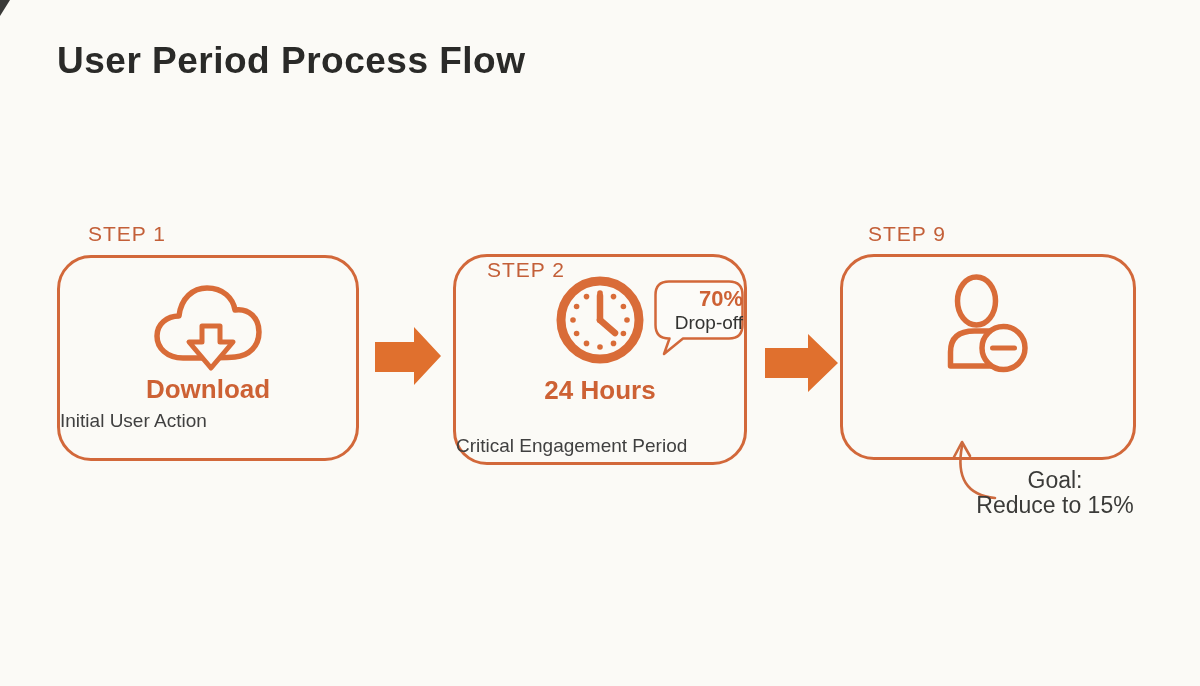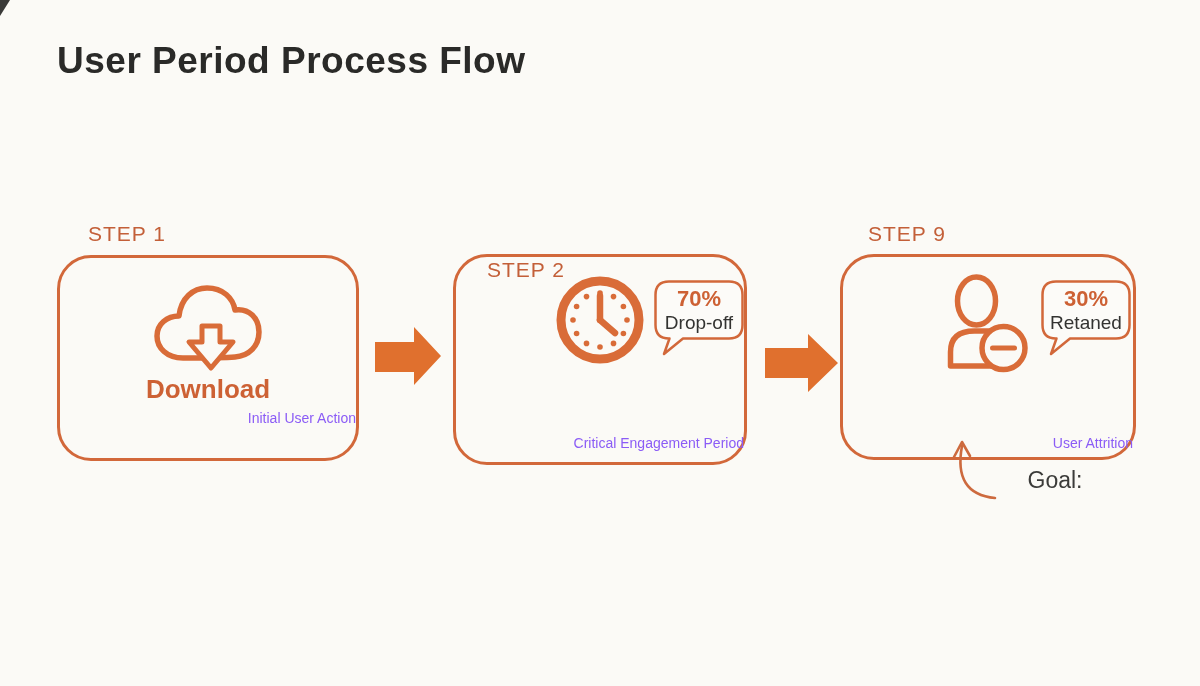--- a/index.html
+++ b/index.html
@@ -33,36 +33,36 @@
   .card.c3 { left:840px; top:254px; width:290px; height:200px; }
 
   .card-icon {
     position:absolute; top:16px; left:50%; transform:translateX(-50%);
   }
   .card-title {
     position:absolute; left:0; right:0; top:116px; text-align:center;
     font-size:26px; font-weight:bold; color:#cd6134;
   }
   .card-sub {
-    position:absolute; left:0; right:0; top:152px; text-align:right;
-    font-size:14px; color:#8b5cf6;
+    position:absolute; left:0; right:0; top:152px; text-align:left;
+    font-size:19px; color:#404040;
   }
   .c2 .card-title, .c3 .card-title { top:118px; }
   .c2 .card-sub,   .c3 .card-sub   { top:154px;margin-top:24px; }
 
   .flow-arrow { position:absolute; }
   .flow-arrow.a1 { left:375px; top:327px; }
   .flow-arrow.a2 { left:765px; top:334px; }
 
   .bubble {
     position:absolute; left:197px; top:22px; width:92px; height:80px;
   }
   .bubble svg { position:absolute; left:0; top:0; }
   .bubble-text {
-    position:absolute; left:2px; top:7px; width:88px; text-align:center;
+    position:absolute; left:2px; top:7px; width:88px; text-align:right;
   }
   .bubble-value   { font-size:22px; font-weight:bold; color:#cd6134; line-height:26px; }
   .bubble-caption { font-size:19px; color:#333331; line-height:21px; }
 
   .goal-arrow { position:absolute; left:945px; top:436px; }
   .goal-text {
     position:absolute; left:975px; top:468px; width:160px;
     text-align:center; font-size:23px; color:#3b3b39; line-height:25px;
   }
 </style>
@@ -120,53 +120,45 @@
     </span>
     <div class="bubble">
       <svg width="92" height="80" viewBox="0 0 92 80">
         <path d="M 16 2.5 H 76 Q 89.5 2.5 89.5 16 V 46 Q 89.5 59.5 76 59.5 H 30 L 11 75 L 16.5 59.5 H 16 Q 2.5 59.5 2.5 46 V 16 Q 2.5 2.5 16 2.5 Z" fill="#fcfbf8" stroke="#d2683a" stroke-width="2.5" stroke-linejoin="round"></path>
       </svg>
       <div class="bubble-text">
         <div class="bubble-value">70%</div>
         <div class="bubble-caption">Drop-off</div>
       </div>
     </div>
+    <div class="card-title">24 Hours</div>
     <div class="card-sub">Critical Engagement Period</div>
   </div>
 
   <span class="flow-arrow a2">
     <svg width="73" height="58" viewBox="0 0 73 58">
       <polygon points="0,14 43,14 43,0 73,29 43,58 43,44 0,44" fill="#e0702e"></polygon>
     </svg>
   </span>
 
   <div class="card c3">
     <span class="card-icon">
       <svg width="95" height="100" viewBox="0 0 95 100" fill="none">
         <ellipse cx="36" cy="28" rx="19" ry="24" stroke="#d96c38" stroke-width="5.5"></ellipse>
         <path d="M 54 93 L 10 93 L 10 79 Q 10 58 34 58 L 48 58" stroke="#d96c38" stroke-width="5.5" stroke-linecap="round" stroke-linejoin="round"></path>
         <circle cx="63" cy="75" r="21.5" fill="#fbfaf6" stroke="#d96c38" stroke-width="5.5"></circle>
         <path d="M 52 75 L 74 75" stroke="#d96c38" stroke-width="5" stroke-linecap="round"></path>
       </svg>
     </span>
-    <div class="bubble">
-      <svg width="92" height="80" viewBox="0 0 92 80">
-        <path d="M 16 2.5 H 76 Q 89.5 2.5 89.5 16 V 46 Q 89.5 59.5 76 59.5 H 30 L 11 75 L 16.5 59.5 H 16 Q 2.5 59.5 2.5 46 V 16 Q 2.5 2.5 16 2.5 Z" fill="#fcfbf8" stroke="#d2683a" stroke-width="2.5" stroke-linejoin="round"></path>
-      </svg>
-      <div class="bubble-text">
-        <div class="bubble-value">30%</div>
-        <div class="bubble-caption">Retaned</div>
-      </div>
-    </div>
-    <div class="card-sub">User Attrition</div>
   </div>
 
   <span class="goal-arrow">
     <svg width="60" height="68" viewBox="0 0 60 68" fill="none">
       <path d="M 50 62 Q 8 58 17 10" stroke="#cd6a3e" stroke-width="2.6" stroke-linecap="round"></path>
       <path d="M 9 21 L 17 6 L 25 20" stroke="#cd6a3e" stroke-width="2.6" stroke-linecap="round" stroke-linejoin="round"></path>
     </svg>
   </span>
   <div class="goal-text">
     <div>Goal:</div>
+    <div>Reduce to 15%</div>
   </div>
 
 </div>
 
 </body></html>

